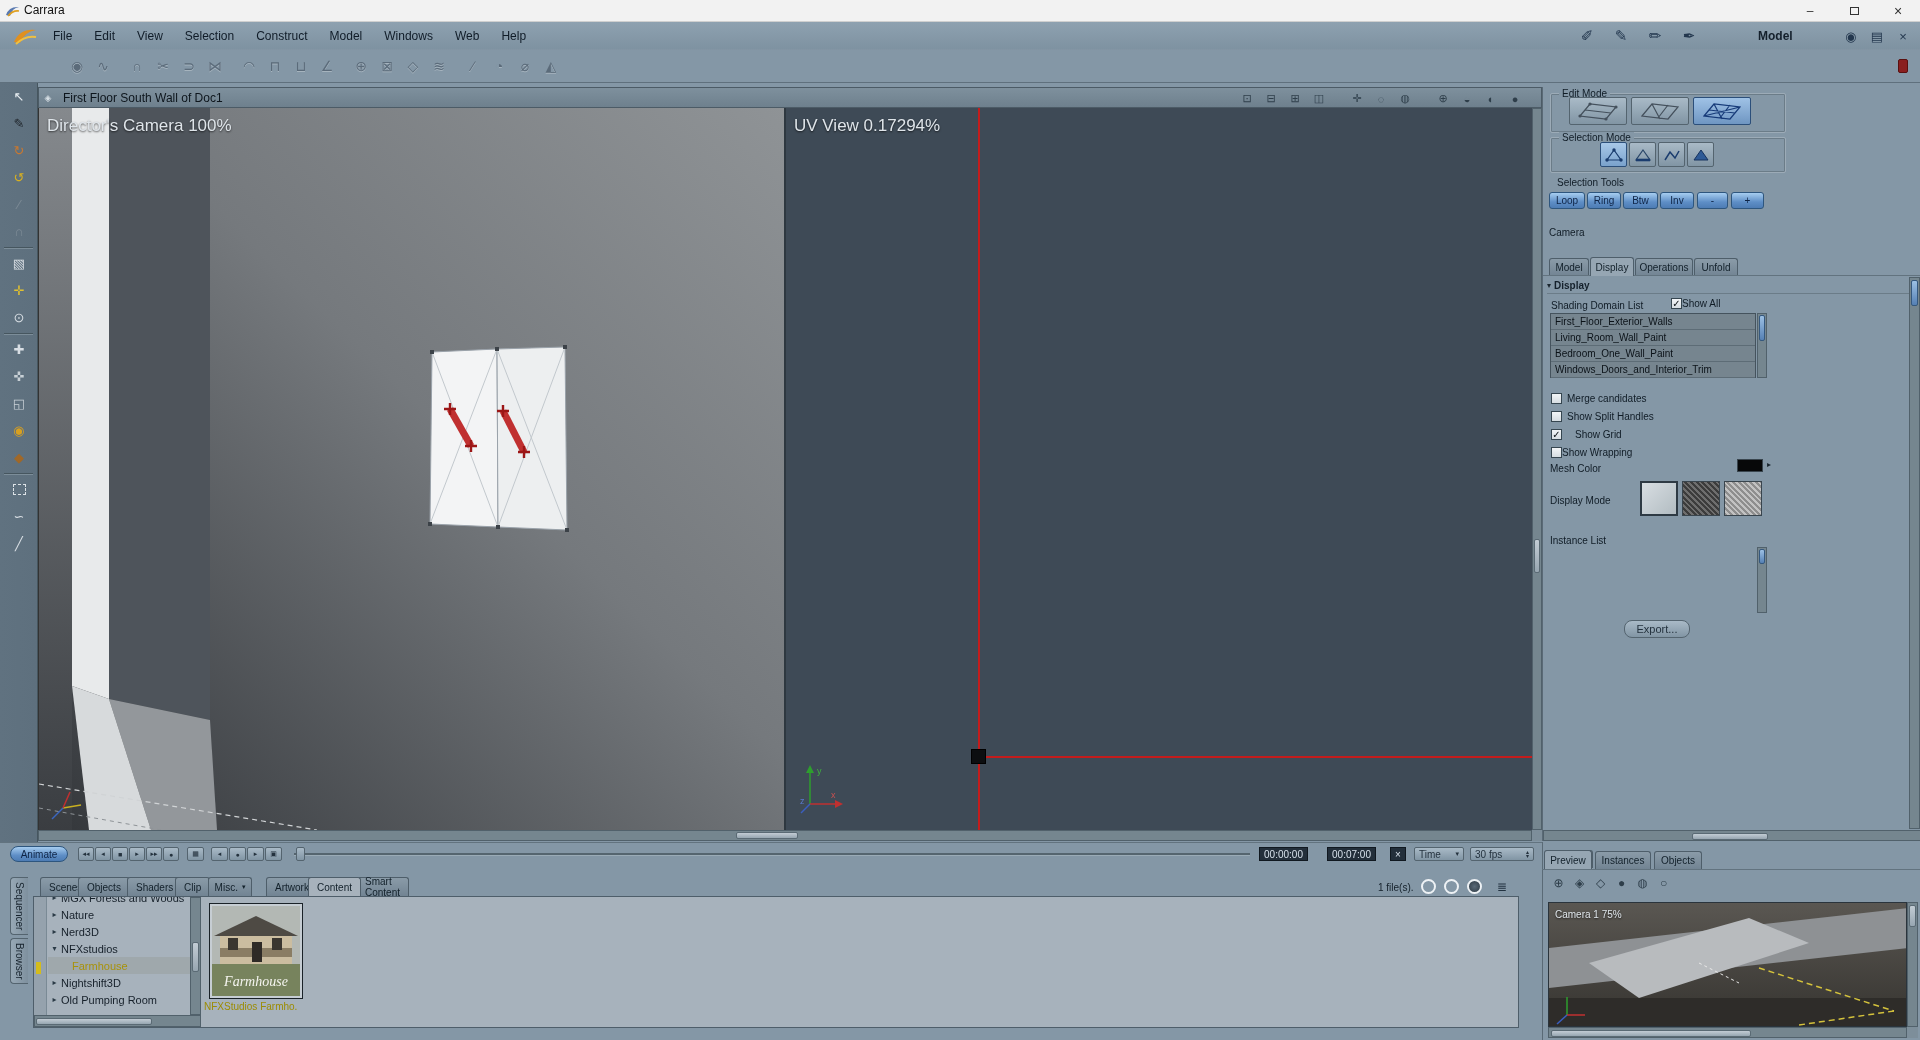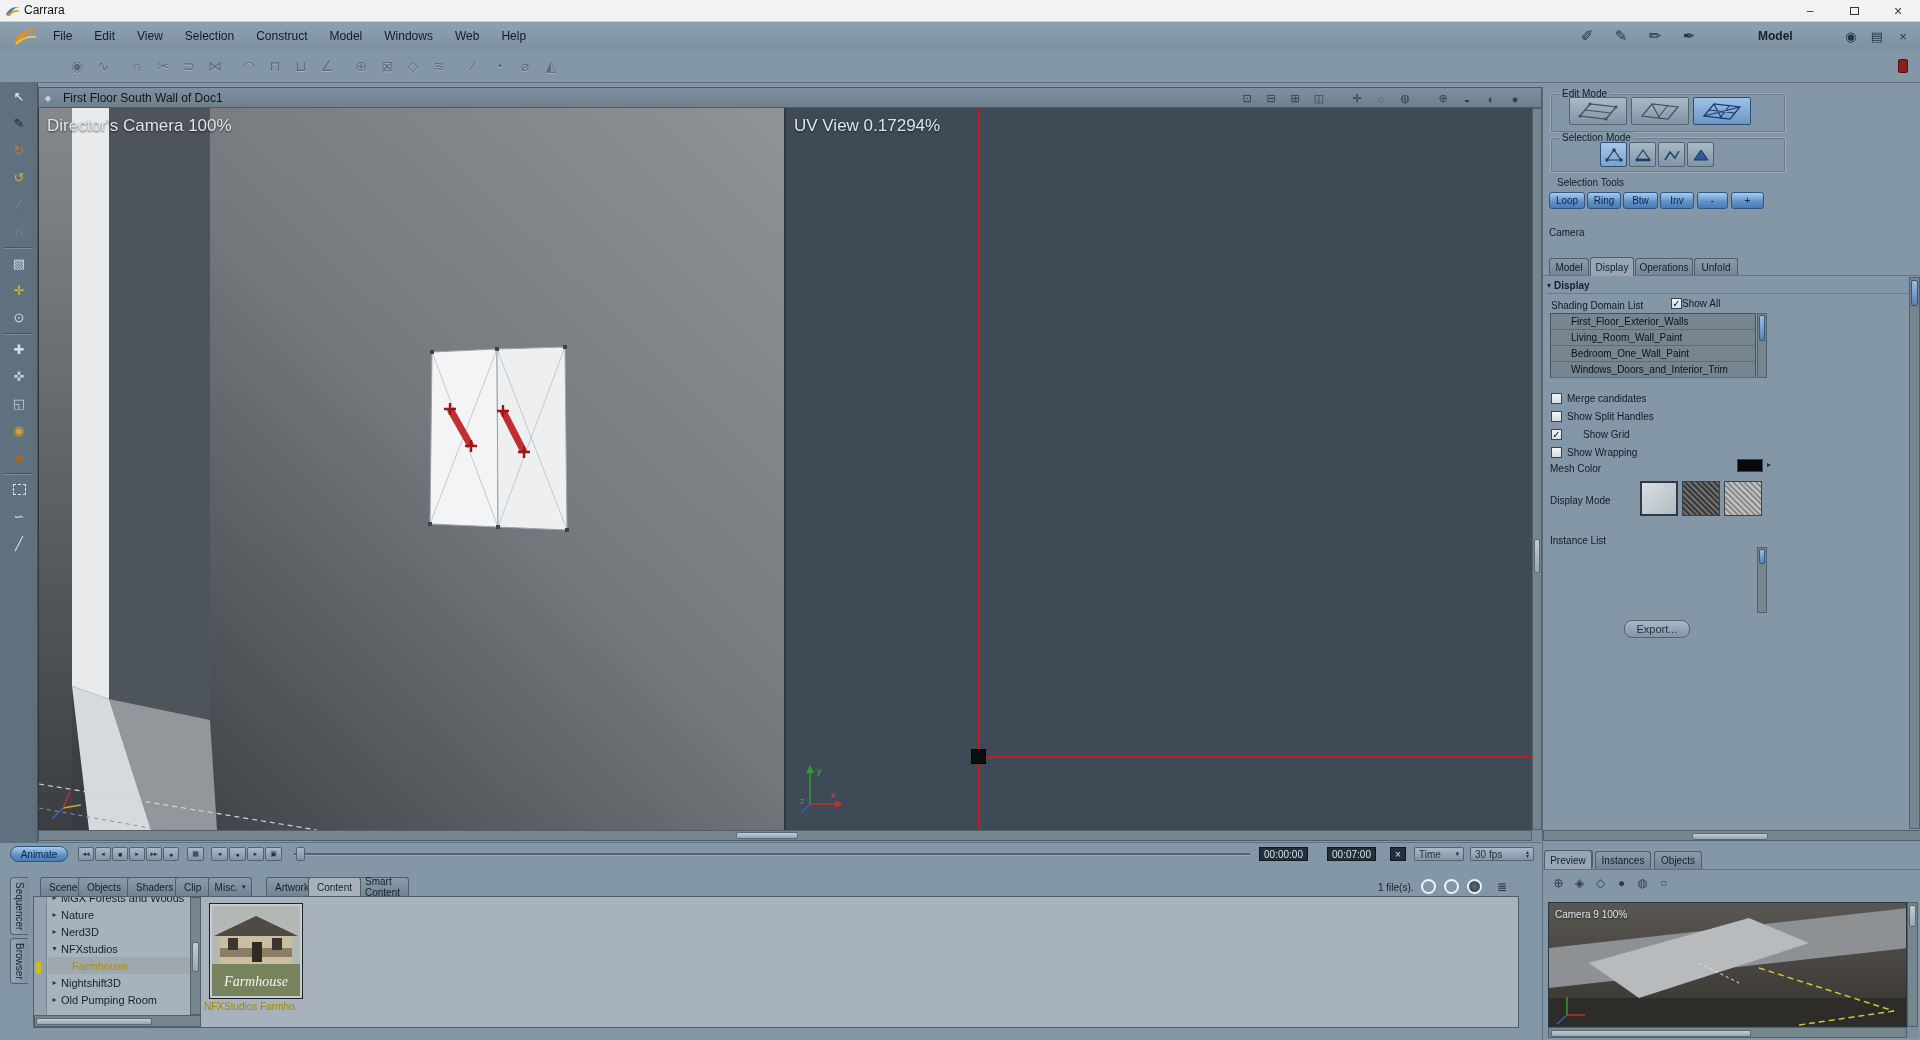--- a/index.html
+++ b/index.html
@@ -54,21 +54,21 @@
   
   #rpanel { left:1542px; top:87px; width:378px; height:754px; background:#8497a6; border-left:1px solid #5a6a76; }
   .grpbox { border:1px solid #9cabb7; box-shadow:inset 0 0 0 1px #6b7c88; border-radius:2px; }
   .plabel { font-size:10px; color:#101c26; }
   .seltool { height:17px; }
   .ptab { position:absolute; top:0; height:18px; background:linear-gradient(#8a9ba8,#72московs); background-color:#75879409; background:linear-gradient(#8a9ba8,#728493); border:1px solid #4e5e6a; border-bottom:none;
     border-radius:3px 3px 0 0; font-size:10px; color:#12202a; display:flex; align-items:center; justify-content:center; }
   .ptab.active { background:#96a6b3; height:19px; top:0; z-index:2; }
   .listbox { background:#76858f; border:1px solid #45535d; }
   .listrow { height:16px; line-height:15px; font-size:10px; color:#0b1218; border-bottom:1px solid #5d6c76;
-    padding:0 20px; overflow:hidden; white-space:nowrap; }
+    padding:0 4px; overflow:hidden; white-space:nowrap; }
   .cb { width:11px; height:11px; background:linear-gradient(#f2f5f7,#d6dde2); border:1px solid #364650;
     font-size:10px; line-height:9px; text-align:center; color:#0a1014; }
   .swatch { border:1px solid #39454e; }
 
   
   #timeline { left:0; top:842px; width:1542px; height:22px; background:#8497a6; border-top:1px solid #62737f; }
   .tlbtn { width:16px; height:14px; font-size:7px; }
   .tfield { background:#232f3b; color:#d6e0ea; font-size:10px; text-align:center; border:1px solid #101820;
     display:flex; align-items:center; justify-content:center; }
 
@@ -423,25 +423,25 @@
   <div class="row abs" style="left:8px;top:306px">
     <span class="cb"></span>
     <span class="plabel" style="margin-left:5px">Merge candidates</span>
   </div>
   <div class="row abs" style="left:8px;top:324px">
     <span class="cb"></span>
     <span class="plabel" style="margin-left:5px">Show Split Handles</span>
   </div>
   <div class="row abs" style="left:8px;top:342px">
     <span class="cb">✓</span>
-    <span class="plabel" style="margin-left:21px">Show Grid</span>
+    <span class="plabel" style="margin-left:13px">Show Grid</span>
   </div>
   <div class="row abs" style="left:8px;top:360px">
     <span class="cb"></span>
-    <span class="plabel" style="margin-left:5px">Show Wrapping</span>
+    <span class="plabel" style="">Show Wrapping</span>
   </div>
 
   <span class="plabel abs" style="left:7px;top:376px">Mesh Color</span>
   <div class="swatch abs" style="left:194px;top:372px;width:26px;height:13px;background:#070809"></div>
   <span class="abs" style="left:224px;top:373px;font-size:8px;color:#1a262f">▸</span>
 
   <span class="plabel abs" style="left:7px;top:408px">Display Mode</span>
   <div class="swatch abs" style="left:97px;top:394px;width:38px;height:35px;background:linear-gradient(135deg,#d8dee2,#b2bcc2);border:2px solid #2e3a44"></div>
   <div class="swatch abs" style="left:139px;top:394px;width:38px;height:35px;background:repeating-linear-gradient(45deg,#3c3c3c 0 2px,#6e6e6e 2px 4px)"></div>
   <div class="swatch abs" style="left:181px;top:394px;width:38px;height:35px;background:repeating-linear-gradient(45deg,#8e8e8e 0 2px,#c2c2c2 2px 4px)"></div>
@@ -630,21 +630,21 @@
     <rect x="0" y="95" width="359" height="30" fill="#2e2c29"></rect>
     <line x1="150" y1="60" x2="190" y2="80" stroke="#e8e8e8" stroke-width="1" stroke-dasharray="3,3"></line>
     <line x1="210" y1="65" x2="345" y2="108" stroke="#d4c23c" stroke-width="1.5" stroke-dasharray="6,4"></line>
     <line x1="345" y1="108" x2="250" y2="122" stroke="#d4c23c" stroke-width="1.5" stroke-dasharray="6,4"></line>
     <g>
       <line x1="18" y1="112" x2="18" y2="94" stroke="#2e9e2e" stroke-width="1.5"></line>
       <line x1="18" y1="112" x2="36" y2="112" stroke="#c03030" stroke-width="1.5"></line>
       <line x1="18" y1="112" x2="8" y2="121" stroke="#3a5ec0" stroke-width="1.5"></line>
     </g>
   </svg>
-  <span class="vp-label abs" style="left:6px;top:6px;font-size:10px">Camera 9 100%</span>
+  <span class="vp-label abs" style="left:6px;top:6px;font-size:10px">Camera 1 75%</span>
 </div>
 <div class="sb-track abs" style="left:1907px;top:902px;width:11px;height:125px">
   <div class="sb-thumb-gray abs" style="left:1px;top:2px;width:7px;height:22px"></div>
 </div>
 <div class="sb-track abs" style="left:1548px;top:1027px;width:359px;height:11px">
   <div class="sb-thumb-gray abs" style="left:2px;top:2px;width:200px;height:7px"></div>
 </div>
 <div class="abs" style="left:1907px;top:1027px;width:11px;height:11px;background:#7d8e9a"></div>
 
 </body></html>

